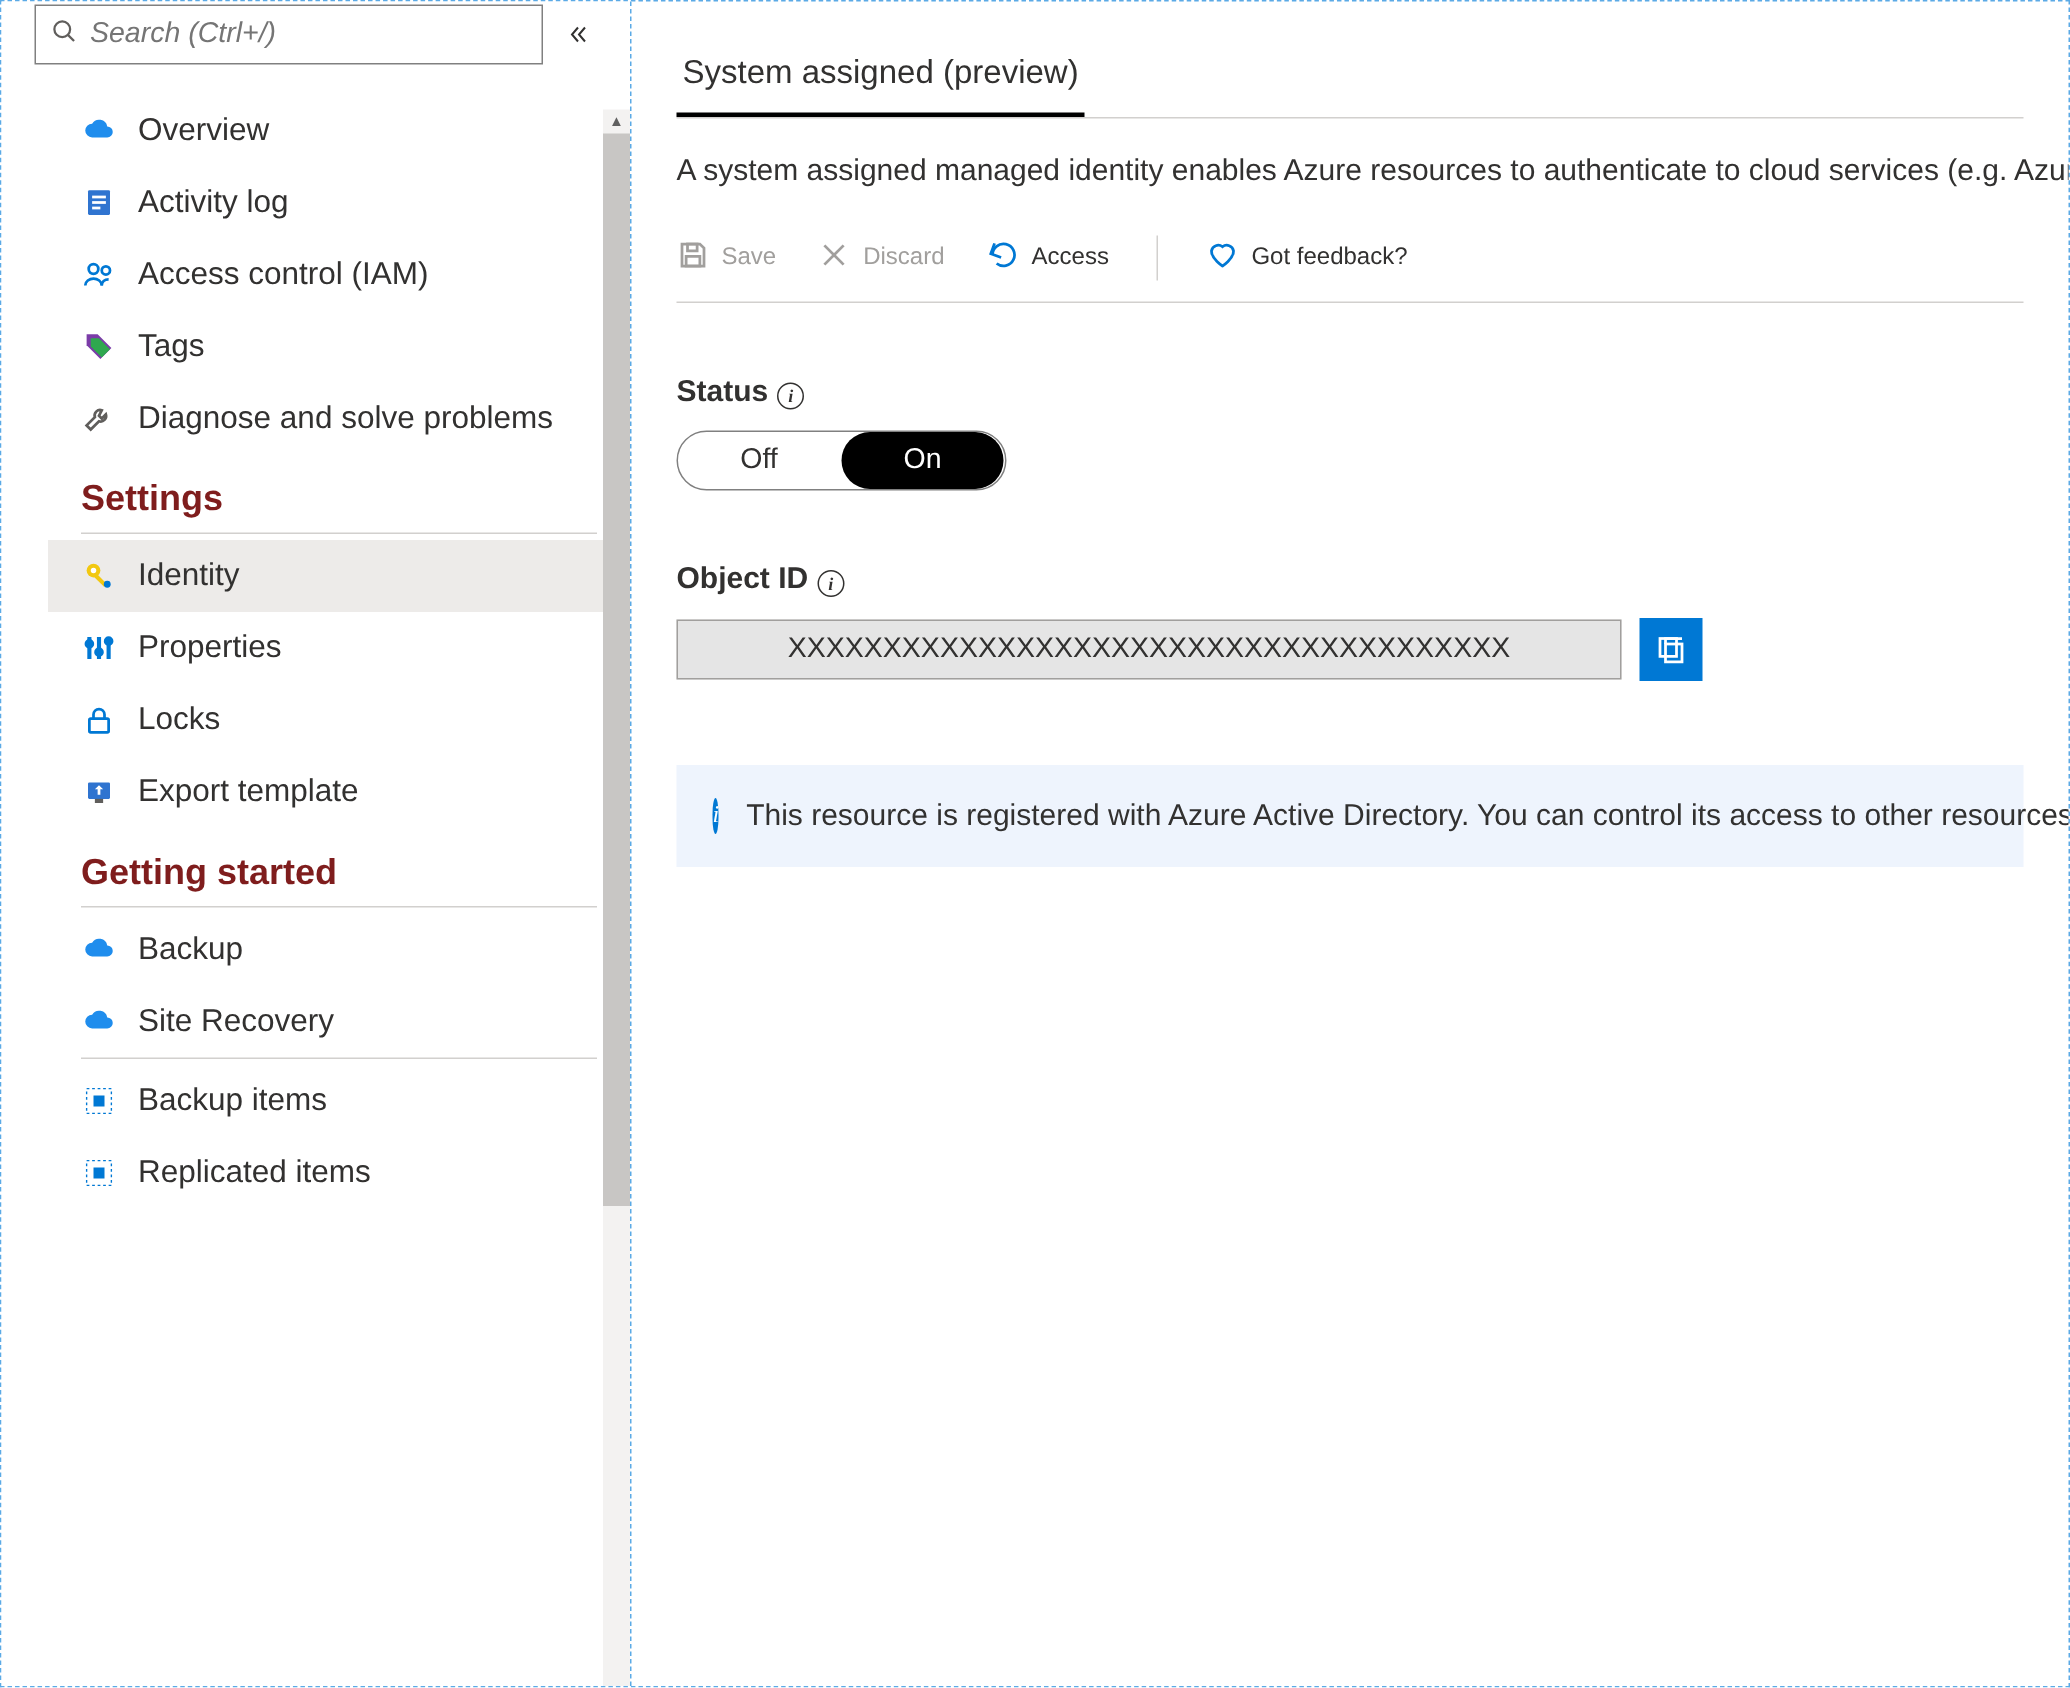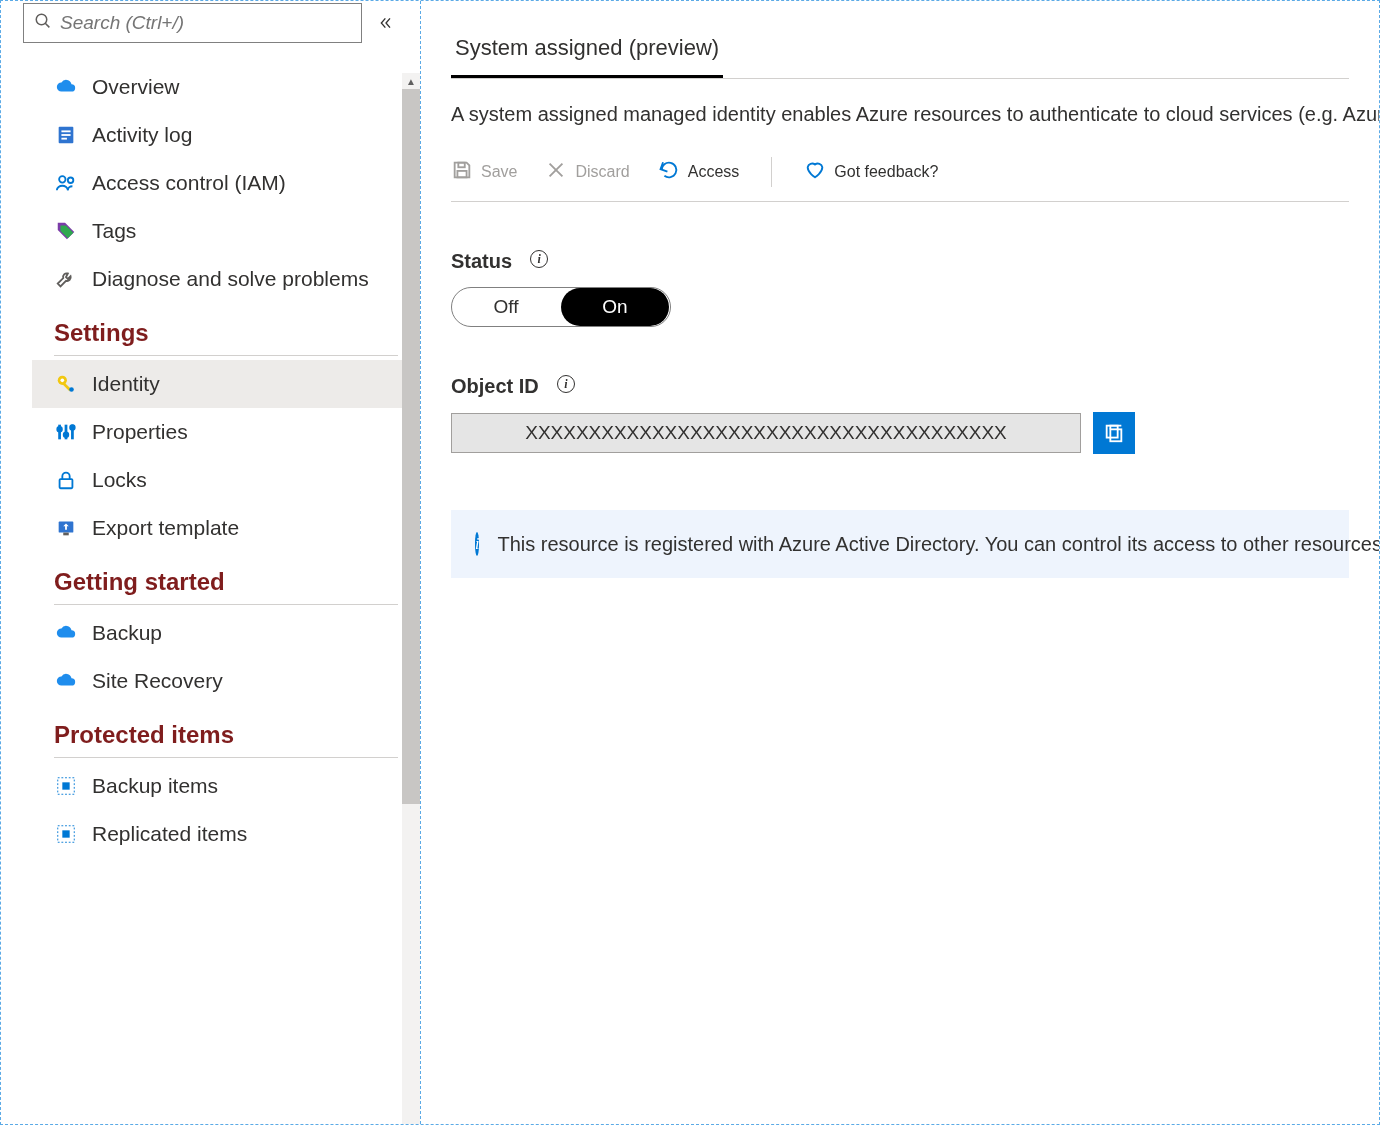--- a/index.html
+++ b/index.html
@@ -47,21 +47,21 @@
   .desc { font-size:20px; line-height:1.5; padding-top:20px; color:#323130; }
 
   .toolbar { display:flex; align-items:center; gap:28px; margin-top:28px; border-bottom:1px solid #d2d0ce; padding-bottom:14px; }
   .tool-btn { display:flex; align-items:center; gap:8px; font-size:16px; color:#323130; cursor:pointer; }
   .tool-btn.disabled { color:#a19f9d; }
   .tool-btn svg { width:22px; height:22px; }
   .toolbar .divider { width:1px; height:30px; background:#d2d0ce; margin:0 4px; }
   .feedback svg { color:#0078d4; }
 
   .field-block { margin-top:48px; }
-  .field-label { font-size:20px; font-weight:600; display:flex; align-items:flex-start; gap:18px; }
+  .field-label { font-size:20px; font-weight:600; display:flex; align-items:flex-end; gap:6px; }
   .info-icon { width:18px; height:18px; border:1.5px solid #323130; border-radius:50%; display:inline-flex; align-items:center; justify-content:center; font-size:12px; font-family:Georgia, serif; font-style:italic; }
 
   .pill-toggle { margin-top:14px; width:220px; height:40px; border:1px solid #808080; border-radius:20px; display:flex; align-items:center; overflow:hidden; cursor:pointer; position:relative;}
   .pill-toggle .half { flex:1; text-align:center; font-size:19px; line-height:38px; }
   .pill-toggle .on-half { background:#000000; color:#fff; border-radius:20px; margin:1px; }
 
   .objectid-row { display:flex; align-items:center; gap:12px; margin-top:14px; }
   .objectid-box { flex:0 0 630px; border:1px solid #a19f9d; background:#e5e5e5; height:40px; display:flex; align-items:center; justify-content:center; font-size:19px; letter-spacing:0; color:#323130; }
   .copy-btn { width:42px; height:42px; background:#0078d4; display:flex; align-items:center; justify-content:center; cursor:pointer; }
   .copy-btn svg { width:22px; height:22px; color:#fff; stroke:#fff; }
@@ -201,21 +201,20 @@
           </li>
           <li class="nav-item">
             <span class="icon">
               <svg viewBox="0 0 24 24">
                 <path fill="#1f8ded" d="M18 17H7a5 5 0 0 1 0-10 6 6 0 0 1 11 2 4 4 0 0 1 0 8z"></path>
                 <path fill="#fff" d="M10 12l3-3 1 1-4 4-2-2 1-1z" opacity="0"></path>
               </svg>
             </span>
             <span>Site Recovery</span>
           </li>
-          <div class="section-label">Protected items</div>
           <hr class="section-rule">
           <li class="nav-item">
             <span class="icon">
               <svg viewBox="0 0 24 24">
                 <rect x="3" y="3" width="18" height="18" fill="none" stroke="#0078d4" stroke-width="1" stroke-dasharray="2 2"></rect>
                 <rect x="8" y="8" width="8" height="8" fill="#0078d4"></rect>
               </svg>
             </span>
             <span>Backup items</span>
           </li>

